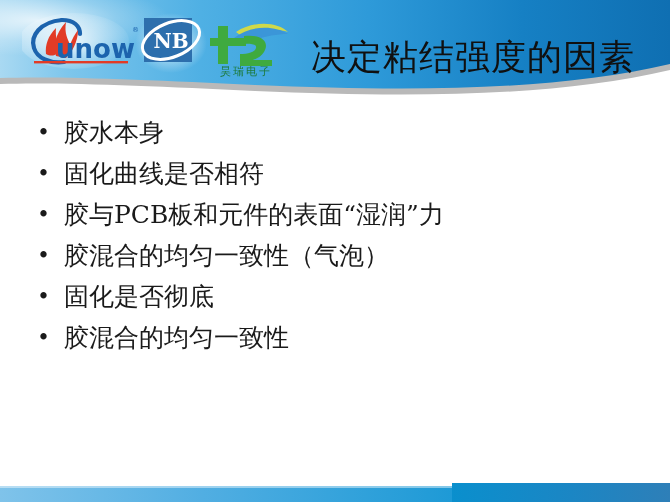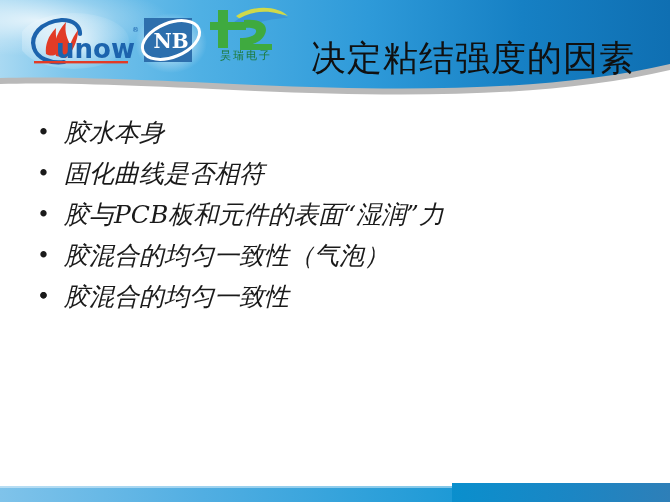--- a/index.html
+++ b/index.html
@@ -42,33 +42,33 @@
     height: 58px;
   }
   #logo-nb {
     left: 134px;
     top: 12px;
     width: 74px;
     height: 62px;
   }
   #logo-haorui {
     left: 200px;
-    top: 0;
+    top: 16px;
     width: 92px;
     height: 62px;
   }
 
   
   #slide-title {
     position: absolute;
     left: 311px;
     top: 36px;
     width: 356px;
     height: 48px;
-    font-family: Liberation Sans, sans-serif;
+    font-family: Liberation Serif, serif;
     font-size: 35px;
     line-height: 44px;
     color: #101010;
     letter-spacing: 1px;
     white-space: nowrap;
   }
 
   
   #bullet-list {
     position: absolute;
@@ -92,21 +92,20 @@
   #bullet-list li .bullet-dot {
     position: absolute;
     left: 4px;
     top: 0;
     font-size: 22px;
     line-height: 38px;
     color: #1a1a1a;
   }
   #bullet-list li .bullet-text {
     display: inline;
-    font-style: italic;
   }
 
   
   #footer-bar-left {
     position: absolute;
     left: 0;
     top: 486px;
     width: 452px;
     height: 16px;
     background: linear-gradient(to right, #7fc3ea 0%, #51aee2 45%, #1e9ad6 100%);
@@ -229,20 +228,21 @@
     <li>
       <span class="bullet-dot">•</span>
       <span class="bullet-text">胶与PCB板和元件的表面“湿润”力</span>
     </li>
     <li>
       <span class="bullet-dot">•</span>
       <span class="bullet-text">胶混合的均匀一致性（气泡）</span>
     </li>
     <li>
       <span class="bullet-dot">•</span>
+      <span class="bullet-text">固化是否彻底</span>
     </li>
     <li>
       <span class="bullet-dot">•</span>
       <span class="bullet-text">胶混合的均匀一致性</span>
     </li>
   </ul>
 
   <div id="footer-bar-left"></div>
   <div id="footer-bar-right"></div>
 

